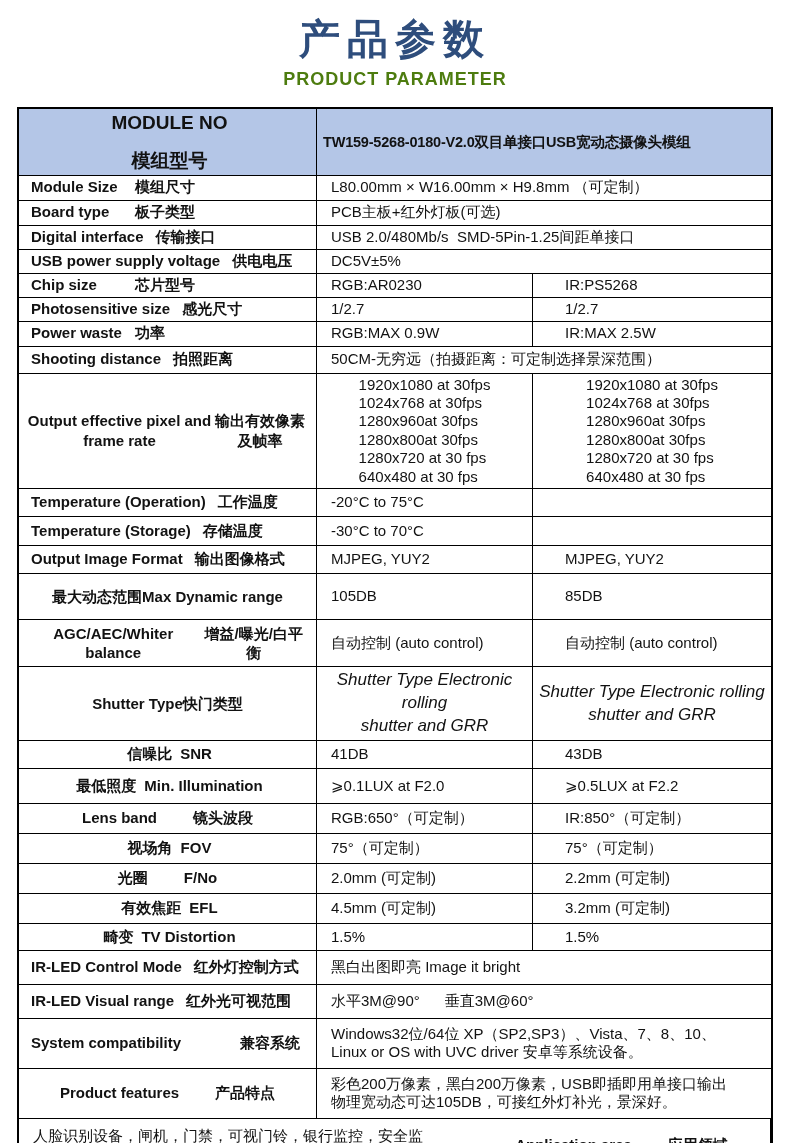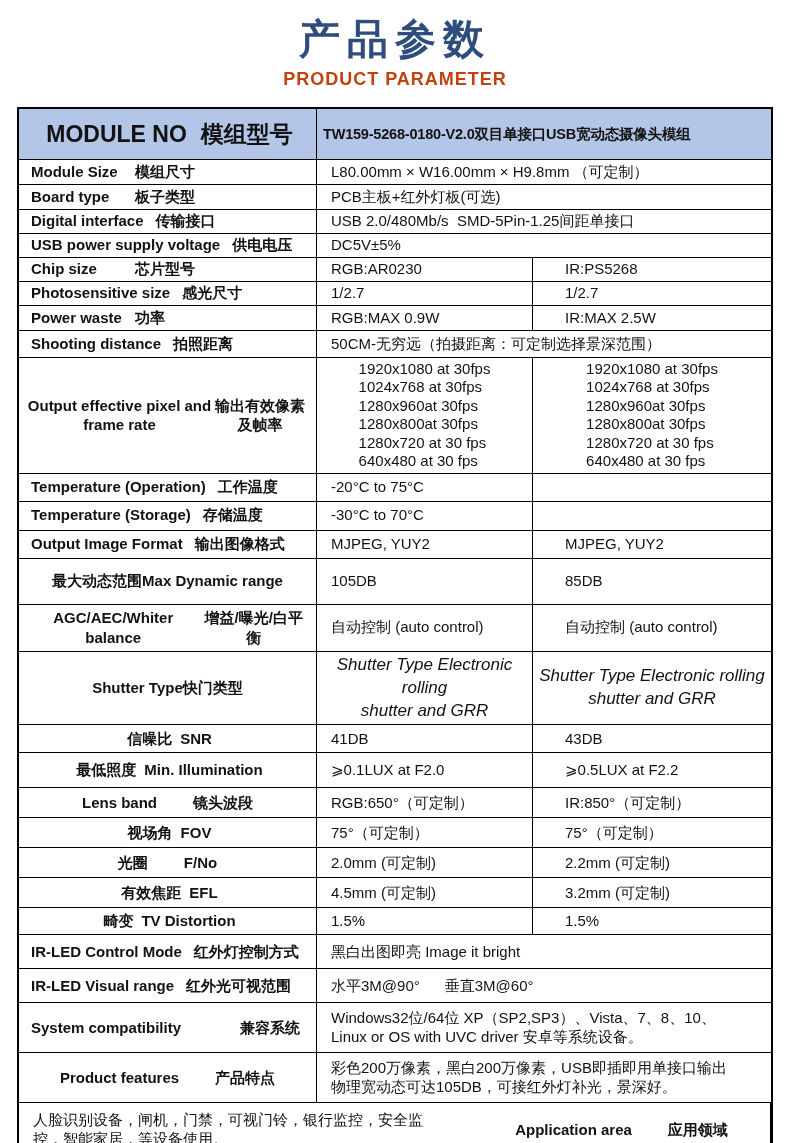--- a/index.html
+++ b/index.html
@@ -9,21 +9,21 @@
     color:#121212;
   }
   .title{
     text-align:center;margin-top:12px;
     font-size:41px;font-weight:bold;letter-spacing:7px;
     color:#2e4d7c;
   }
   .subtitle{
     text-align:center;margin-top:2px;
     font-size:18px;font-weight:600;letter-spacing:1px;
-    color:#c2410c;
+    color:#4d7c0f;
   }
   .spec-table{
     width:752px;margin:17px 0 0 17px;
     border:2.5px solid #000;
     box-sizing:content-box;
   }
   .row{display:flex;box-sizing:border-box;align-items:stretch;}
   .row + .row{border-top:1.5px solid #000;}
   .cell{
     box-sizing:border-box;display:flex;align-items:center;
@@ -42,21 +42,21 @@
   .lab-center{justify-content:center;gap:8px;padding-left:12px;}
   .lab-center-wide{justify-content:center;gap:36px;padding-left:8px;}
   .lab-stack{justify-content:center;text-align:center;gap:0;padding:3px 8px;}
   .lab-stack .l1,.lab-stack .l2{display:block;line-height:1.3;}
   
   .fps-cell{justify-content:center;padding-left:0;padding-right:0;}
   .fps-block{display:inline-block;text-align:left;white-space:pre-line;line-height:1.23;}
   .sm{font-size:17px;justify-content:center;text-align:center;line-height:1.35;padding-left:6px;padding-right:6px;font-style:italic;}
   
   .header-row{background:#b4c6e7;}
-  .header-row .c-label{justify-content:center;font-size:23px;gap:14px;}
+  .header-row .c-label{justify-content:center;font-size:19px;gap:14px;flex-direction:column;}
   .header-row .c-span{font-weight:bold;font-size:14.5px;padding-left:6px;letter-spacing:-0.2px;white-space:nowrap;}
   
   .h24{min-height:24px}.h25{min-height:25px}.h27{min-height:27px}.h28{min-height:28px}
   .h29{min-height:29px}.h30{min-height:30px}.h34{min-height:34px}.h35{min-height:35px}
   .h45{min-height:45px}.h46{min-height:46px}.h47{min-height:47px}.h50{min-height:50px}
   .h54{min-height:54px}.h113{min-height:113px}
 </style>
 </head>
 <body>
 

